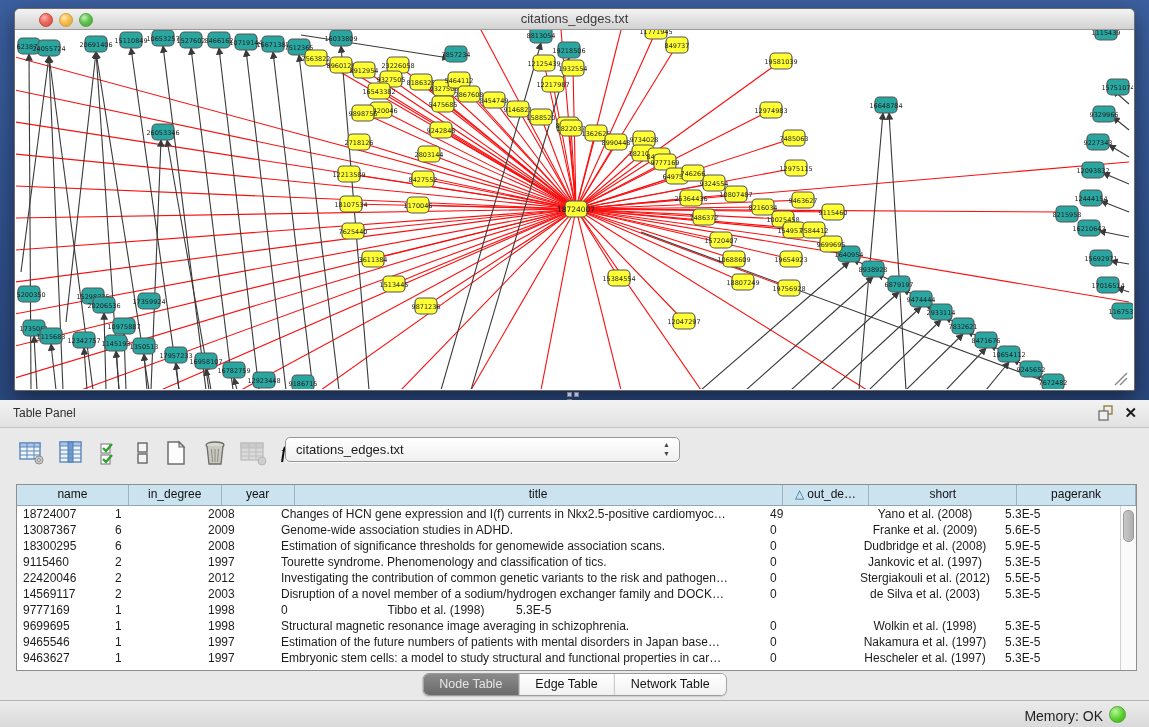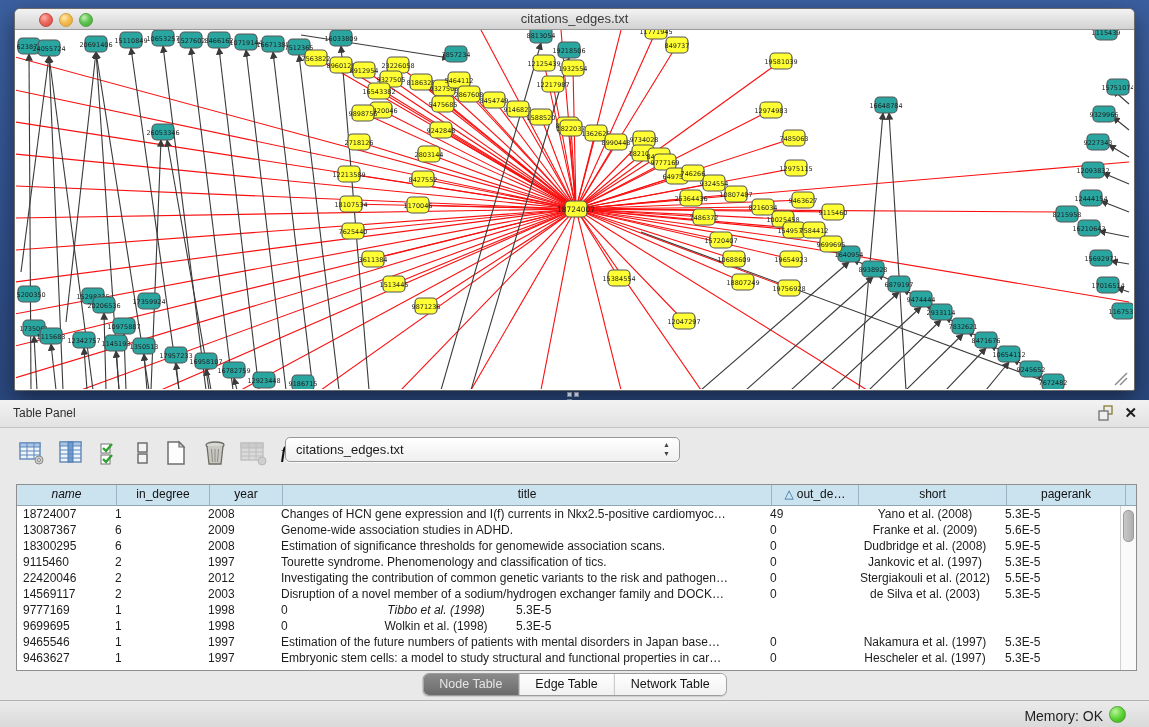--- a/index.html
+++ b/index.html
@@ -807,21 +807,21 @@
       <span class="tb-ic fx">f(x)</span>
     </div>
     <div class="dropdown">
       <span class="val">citations_edges.txt</span>
       <span class="arrows">▲<br>▼</span>
     </div>
   </div>
 
   <div class="tbl">
     <div class="tbl-head" id="tbl-head">
-        <div class="hc" style="width: 100px; font-style: italic;">name</div>
+        <div class="hc" style="width: 112px;">name</div>
         <div class="hc" style="width: 93px;">in_degree</div>
         <div class="hc" style="width: 73px;">year</div>
         <div class="hc" style="width: 489px;">title</div>
         <div class="hc" style="width: 87px;"><span class="sort-glyph">△</span>out_de…</div>
         <div class="hc" style="width: 148px;">short</div>
         <div class="hc" style="width: 119px;">pagerank</div>
       </div>
     <div id="tbl-body">
         <div class="tbl-row">
           <div class="c" style="width: 92px;">18724007</div>
@@ -875,27 +875,28 @@
           <div class="c" style="width: 489px;">Disruption of a novel member of a sodium/hydrogen exchanger family and DOCK…</div>
           <div class="c" style="width: 87px;">0</div>
           <div class="c center" style="width: 148px;">de Silva et al. (2003)</div>
           <div class="c" style="width: 119px;">5.3E-5</div>
         </div>
         <div class="tbl-row">
           <div class="c" style="width: 92px;">9777169</div>
           <div class="c" style="width: 93px;">1</div>
           <div class="c" style="width: 73px;">1998</div>
           <div class="c" style="width: 87px;">0</div>
-          <div class="c center" style="width: 148px; font-style: italic;">Tibbo et al. (1998)</div>
+          <div class="c center" style="width: 148px;">Tibbo et al. (1998)</div>
           <div class="c" style="width: 119px;">5.3E-5</div>
         </div>
         <div class="tbl-row">
           <div class="c" style="width: 92px;">9699695</div>
           <div class="c" style="width: 93px;">1</div>
           <div class="c" style="width: 73px;">1998</div>
+          <div class="c" style="width: 489px;">Structural magnetic resonance image averaging in schizophrenia.</div>
           <div class="c" style="width: 87px;">0</div>
           <div class="c center" style="width: 148px;">Wolkin et al. (1998)</div>
           <div class="c" style="width: 119px;">5.3E-5</div>
         </div>
         <div class="tbl-row">
           <div class="c" style="width: 92px;">9465546</div>
           <div class="c" style="width: 93px;">1</div>
           <div class="c" style="width: 73px;">1997</div>
           <div class="c" style="width: 489px;">Estimation of the future numbers of patients with mental disorders in Japan base…</div>
           <div class="c" style="width: 87px;">0</div>

